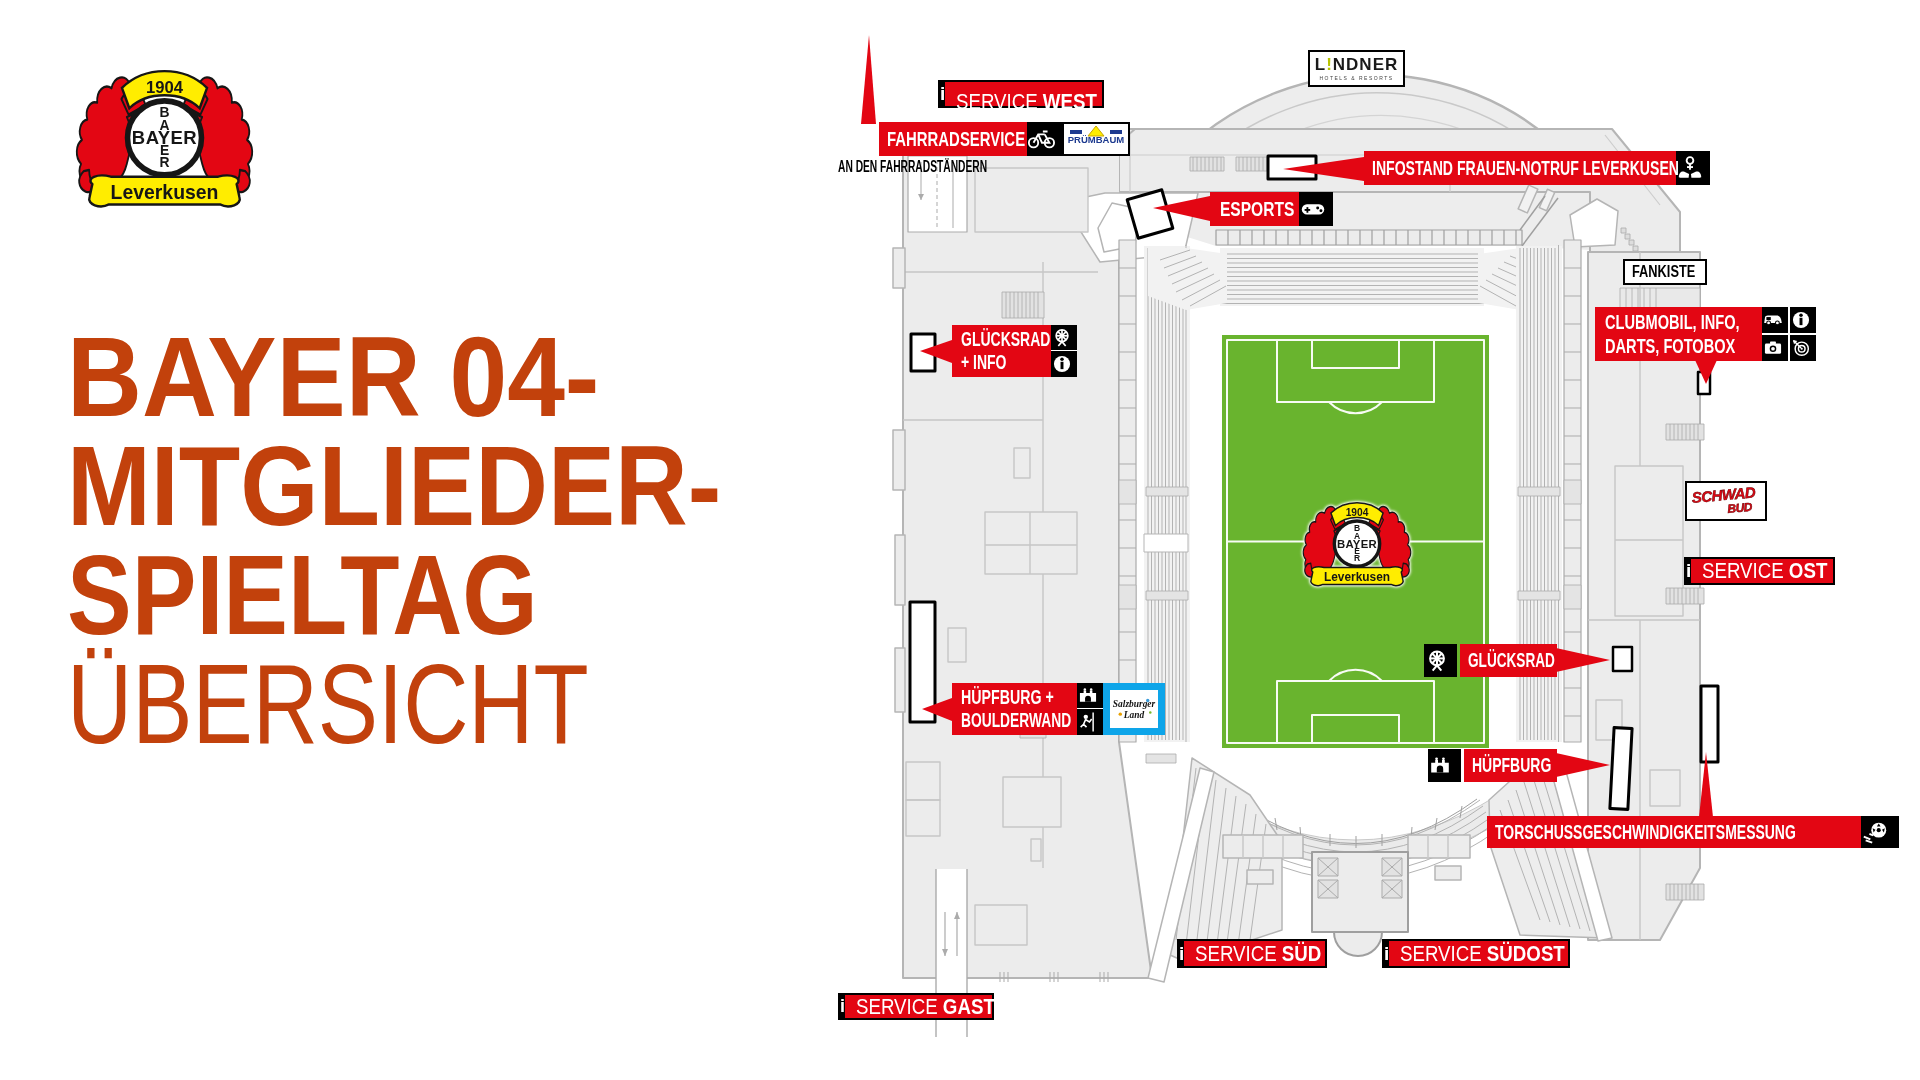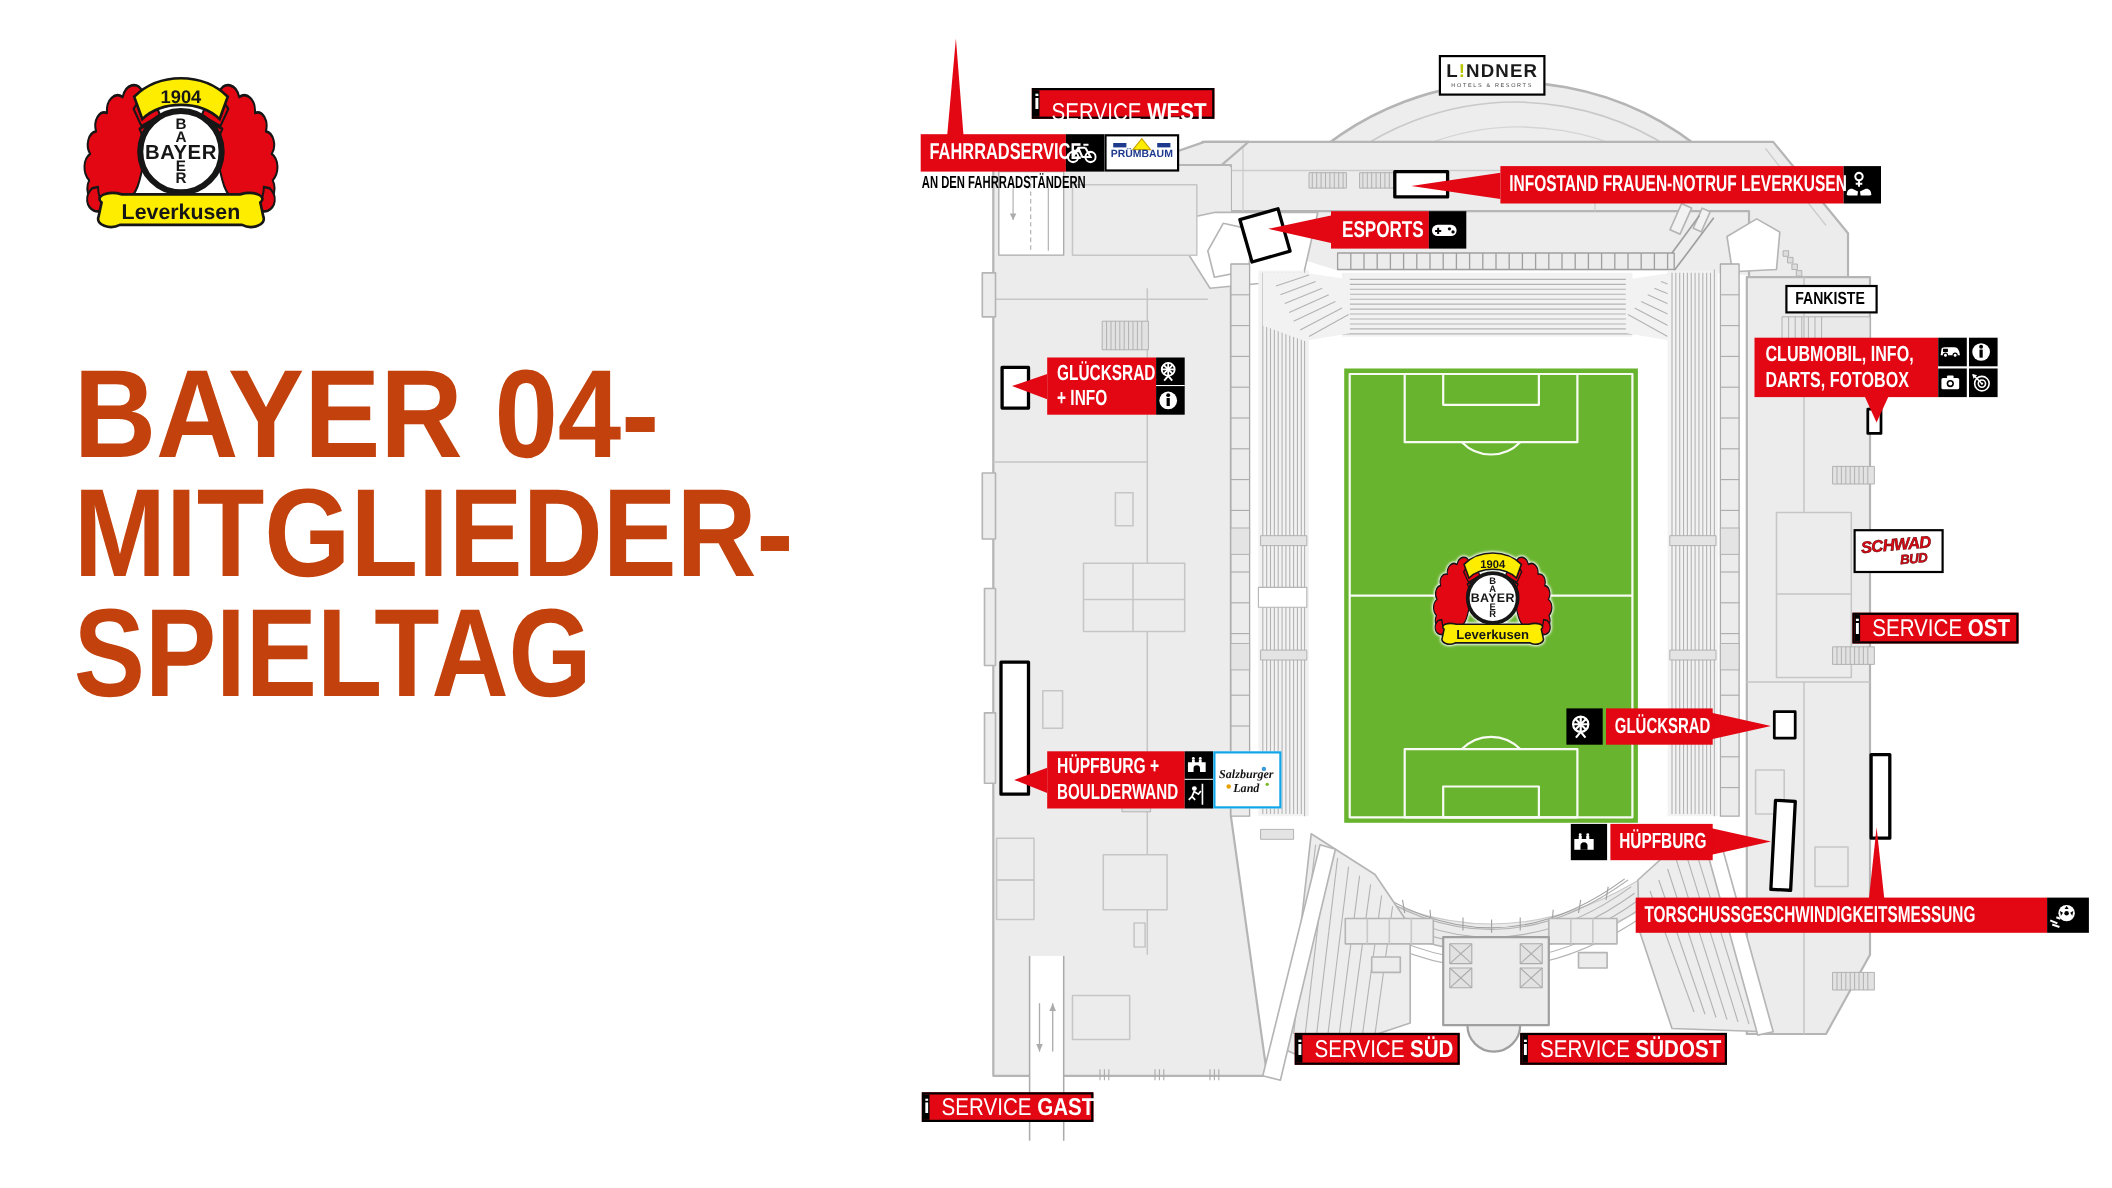--- a/index.html
+++ b/index.html
@@ -568,21 +568,21 @@
 </div>
 
 <div class="svcbadge" style="left:938px;top:80px;width:166px;height:28px;">
   <div class="svc-i" style="width:28px;font-size:19px;">i</div>
   <div class="svc-t" style="padding-left:11px;margin-top:16px;">
       <span class="cond" style="font-size:22px;transform:scaleX(0.85);">SERVICE<b style="margin-left:6px;">WEST</b></span>
     </div>
 </div>
 
 <div class="badge" style="left:837px;top:122px;height:34px;">
-  <div class="bseg red" style="width:132px;">
+  <div class="bseg red" style="width:148px;margin-left:42px;">
       <span class="cond" style="font-size:21px;font-weight:bold;transform:scaleX(0.71);">FAHRRADSERVICE</span>
     </div>
 
   <div class="bseg blk" style="width:35px;">
     <svg width="28" height="28" viewBox="0 0 30 30">
         <g stroke="#fff" stroke-width="2" fill="none">
           <circle cx="7" cy="19" r="5"></circle>
           <circle cx="24" cy="19" r="5"></circle>
           <path d="M7,19 L12,10 H19 M12,10 L16,19 H24 L19,10 M17,7 h5"></path>
         </g>
@@ -768,21 +768,21 @@
     </div>
     <div class="bseg blk" style="height:26px;">
       <svg width="22" height="22" viewBox="0 0 30 30">
           <line x1="22" y1="2" x2="22" y2="28" stroke="#fff" stroke-width="2"></line>
           <circle cx="12" cy="8" r="3" fill="#fff"></circle>
           <path d="M12,11 L9,18 L13,22 M12,12 L17,15 L20,11 M9,18 L5,22" stroke="#fff" stroke-width="2.2" fill="none"></path>
         </svg>
     </div>
   </div>
 
-  <div class="bseg" style="width:62px;background:#fff;border:2px solid #0ea5e9;box-sizing:border-box;">
+  <div class="bseg" style="width:62px;background:#fff;border:7px solid #0ea5e9;box-sizing:border-box;">
     <svg width="56" height="44" viewBox="0 0 56 44">
       <text x="28" y="20" text-anchor="middle" font-family="Liberation Serif,serif" font-style="italic" font-weight="bold" font-size="11" fill="#111">Salzburger</text>
       <text x="28" y="33" text-anchor="middle" font-family="Liberation Serif,serif" font-style="italic" font-weight="bold" font-size="11" fill="#111">Land</text>
       <circle cx="12" cy="28" r="2" fill="#e8a000"></circle>
         <circle cx="44" cy="12" r="2" fill="#3a9ad9"></circle>
         <circle cx="47" cy="26" r="1.5" fill="#7ab829"></circle>
     </svg>
   </div>
 </div>
 
@@ -847,13 +847,14 @@
 </div>
 
 <div class="abs" style="left:67px;top:322px;color:#c2410c;">
 
   <div style="height:109px;"><span class="cond" id="t1" style="font-weight:bold;font-size:114px;line-height:109px;transform:scaleX(0.910);">BAYER 04-</span></div>
 
   <div style="height:109px;"><span class="cond" id="t2" style="font-weight:bold;font-size:114px;line-height:109px;transform:scaleX(0.883);">MITGLIEDER-</span></div>
 
   <div style="height:109px;"><span class="cond" id="t3" style="font-weight:bold;font-size:114px;line-height:109px;transform:scaleX(0.851);">SPIELTAG</span></div>
 
+  <div style="height:109px;"><span class="cond" id="t4" style="font-weight:normal;font-size:114px;line-height:109px;transform:scaleX(0.792);">ÜBERSICHT</span></div>
 </div>
 
 </body></html>

